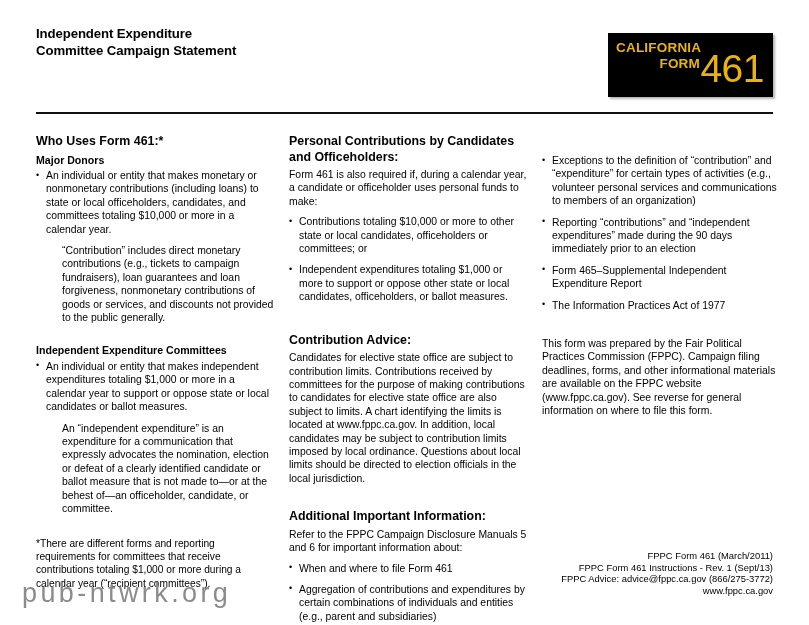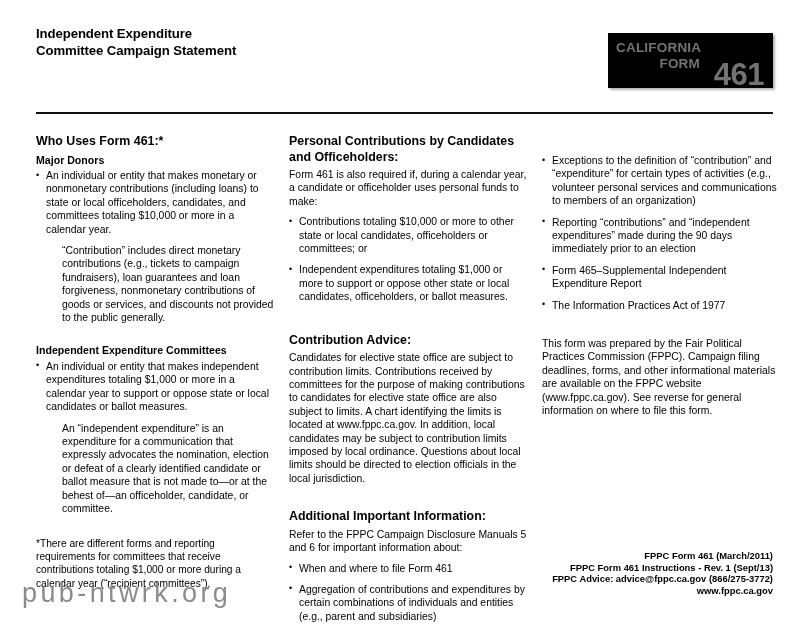--- a/index.html
+++ b/index.html
@@ -41,42 +41,42 @@
     line-height: 16.5px;
     letter-spacing: -0.1px;
   }
   .doc-title .tline { display: block; white-space: nowrap; }
 
   .form-badge {
     position: absolute;
     left: 572px;
     top: 7px;
     width: 165px;
-    height: 55px;
+    height: 64px;
     background: #000000;
-    color: #737373;
+    color: #eab308;
     box-shadow: 2px 2px 2px rgba(120,120,120,0.55);
   }
   .form-badge-left {
     position: absolute;
     left: 8px;
     top: 7px;
     width: 84px;
     text-align: right;
     font-size: 13.5px;
     font-weight: bold;
     line-height: 16px;
     letter-spacing: 0.2px;
   }
   .form-badge-num {
     position: absolute;
     right: 9px;
-    top: 20px;
-    font-size: 31px;
-    font-weight: bold;
+    top: 14px;
+    font-size: 39px;
+    font-weight: normal;
     line-height: 43px;
     letter-spacing: -0.5px;
   }
 
   .rule {
     position: absolute;
     left: 36px;
     top: 112px;
     width: 737px;
     height: 0;
@@ -153,21 +153,21 @@
   }
 
   
   .footer-right {
     position: absolute;
     right: 36px;
     top: 550px;
     width: 420px;
     text-align: right;
     font-size: 9.4px;
-    font-weight: bold;
+    font-weight: normal;
     line-height: 11.6px;
   }
   .footer-right div { white-space: nowrap; }
 
   
   .watermark {
     position: absolute;
     left: 22px;
     top: 578px;
     font-family: Liberation Sans, sans-serif;

